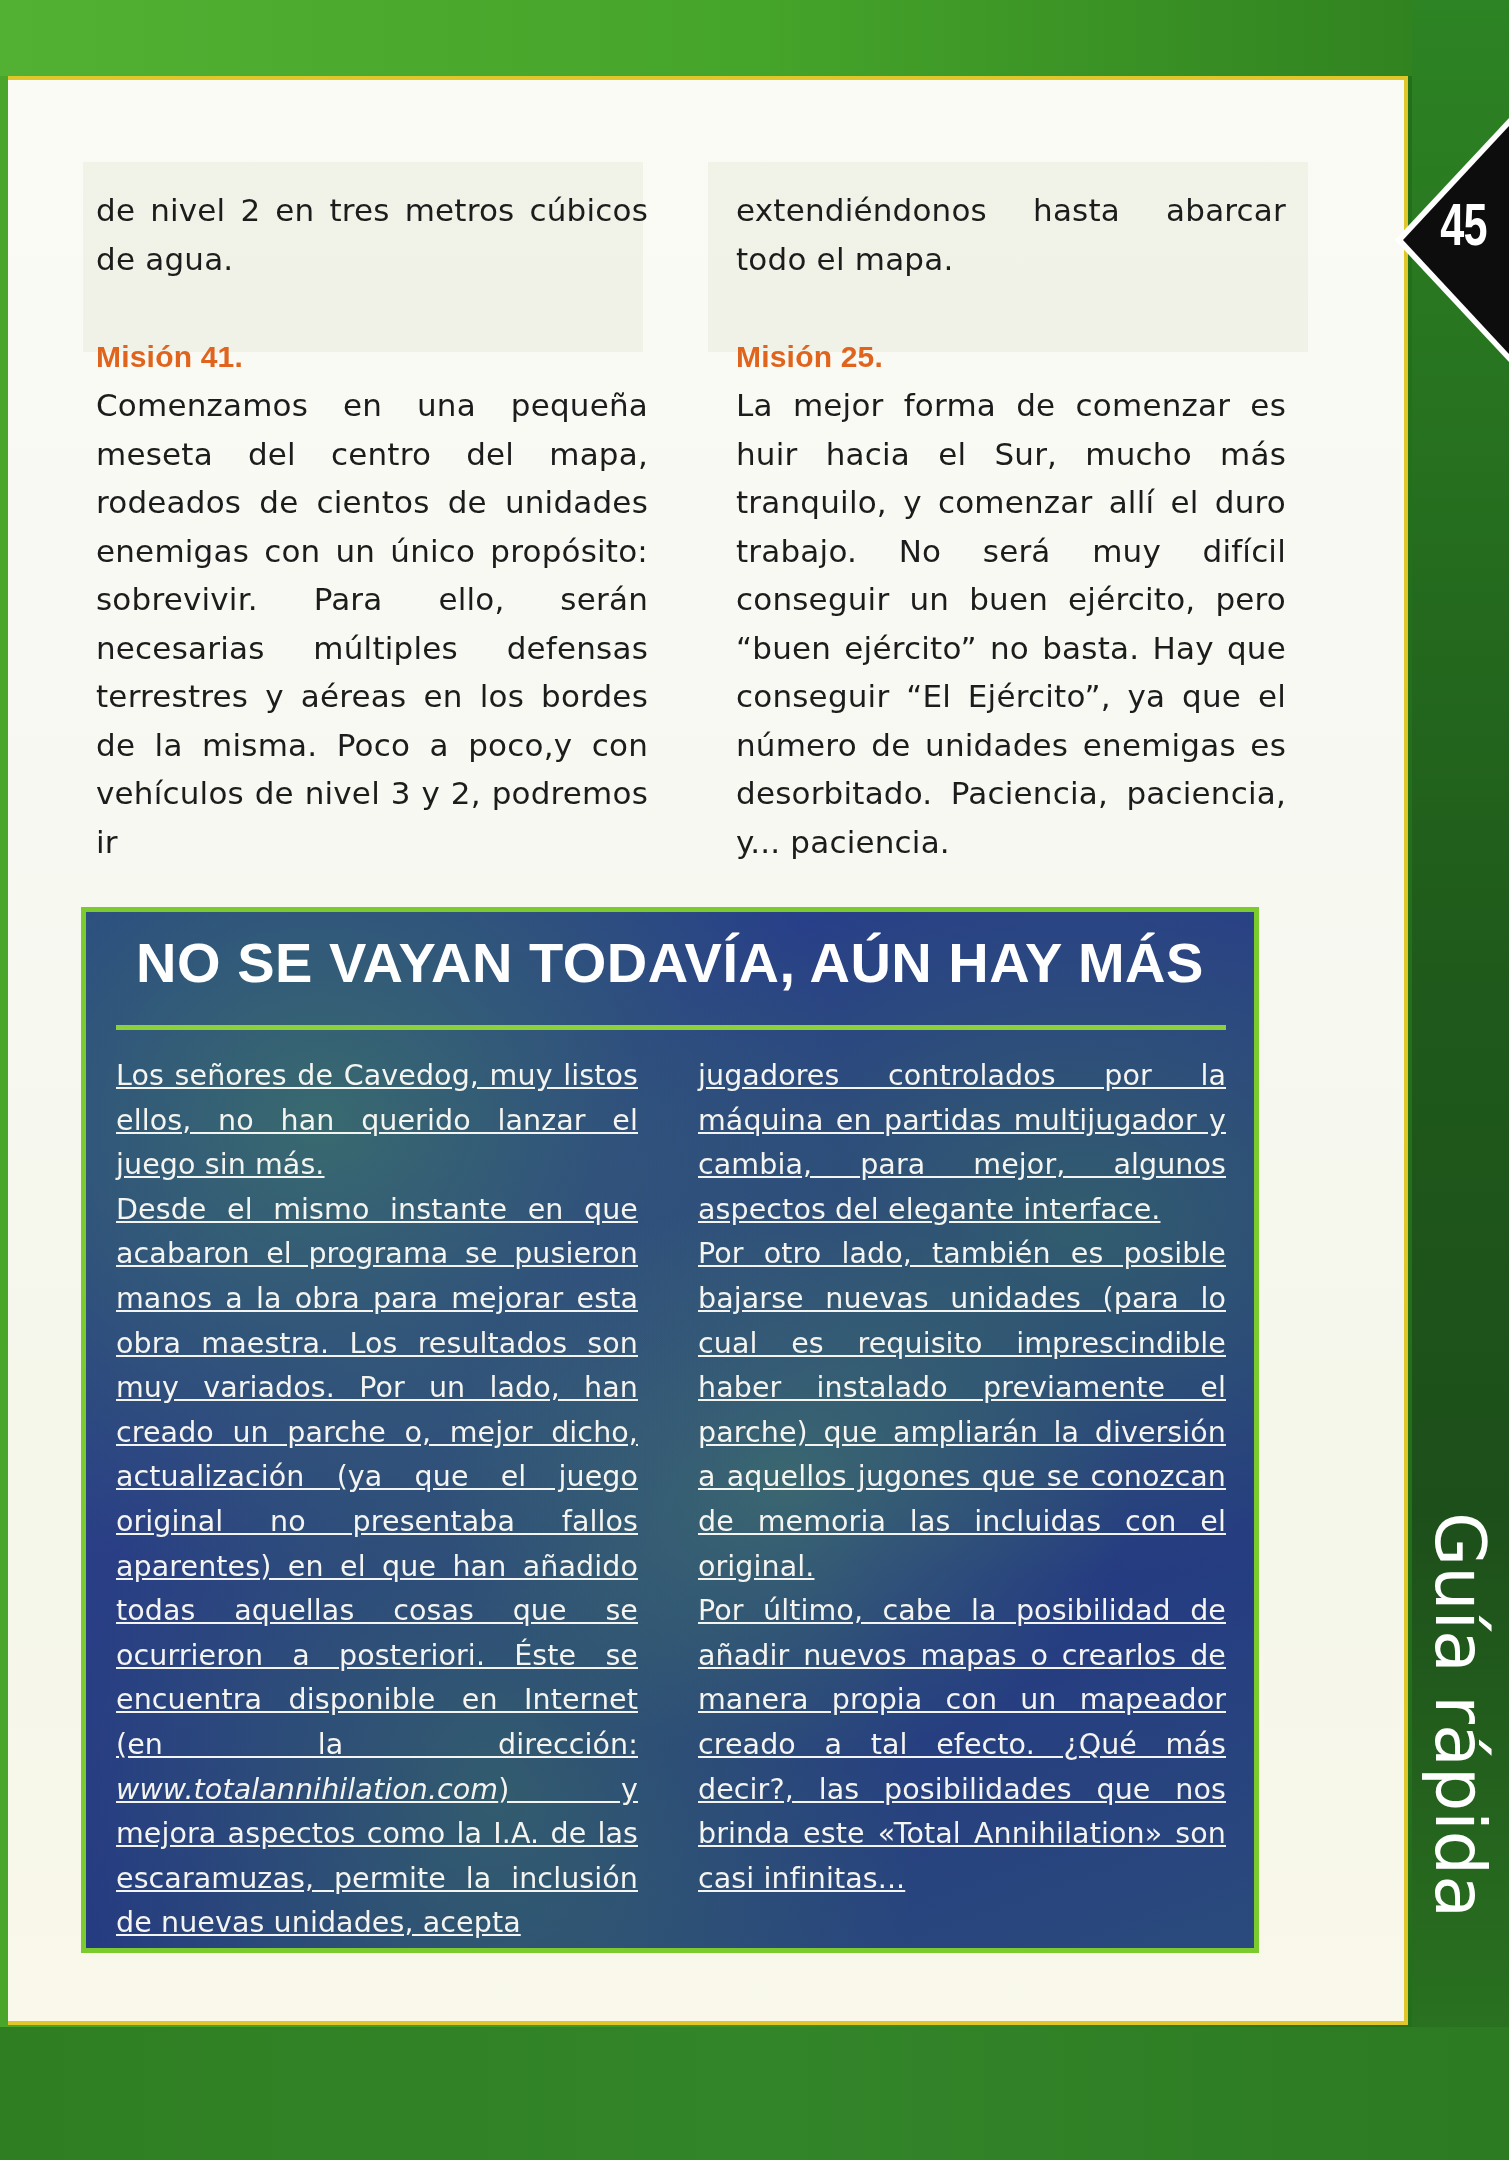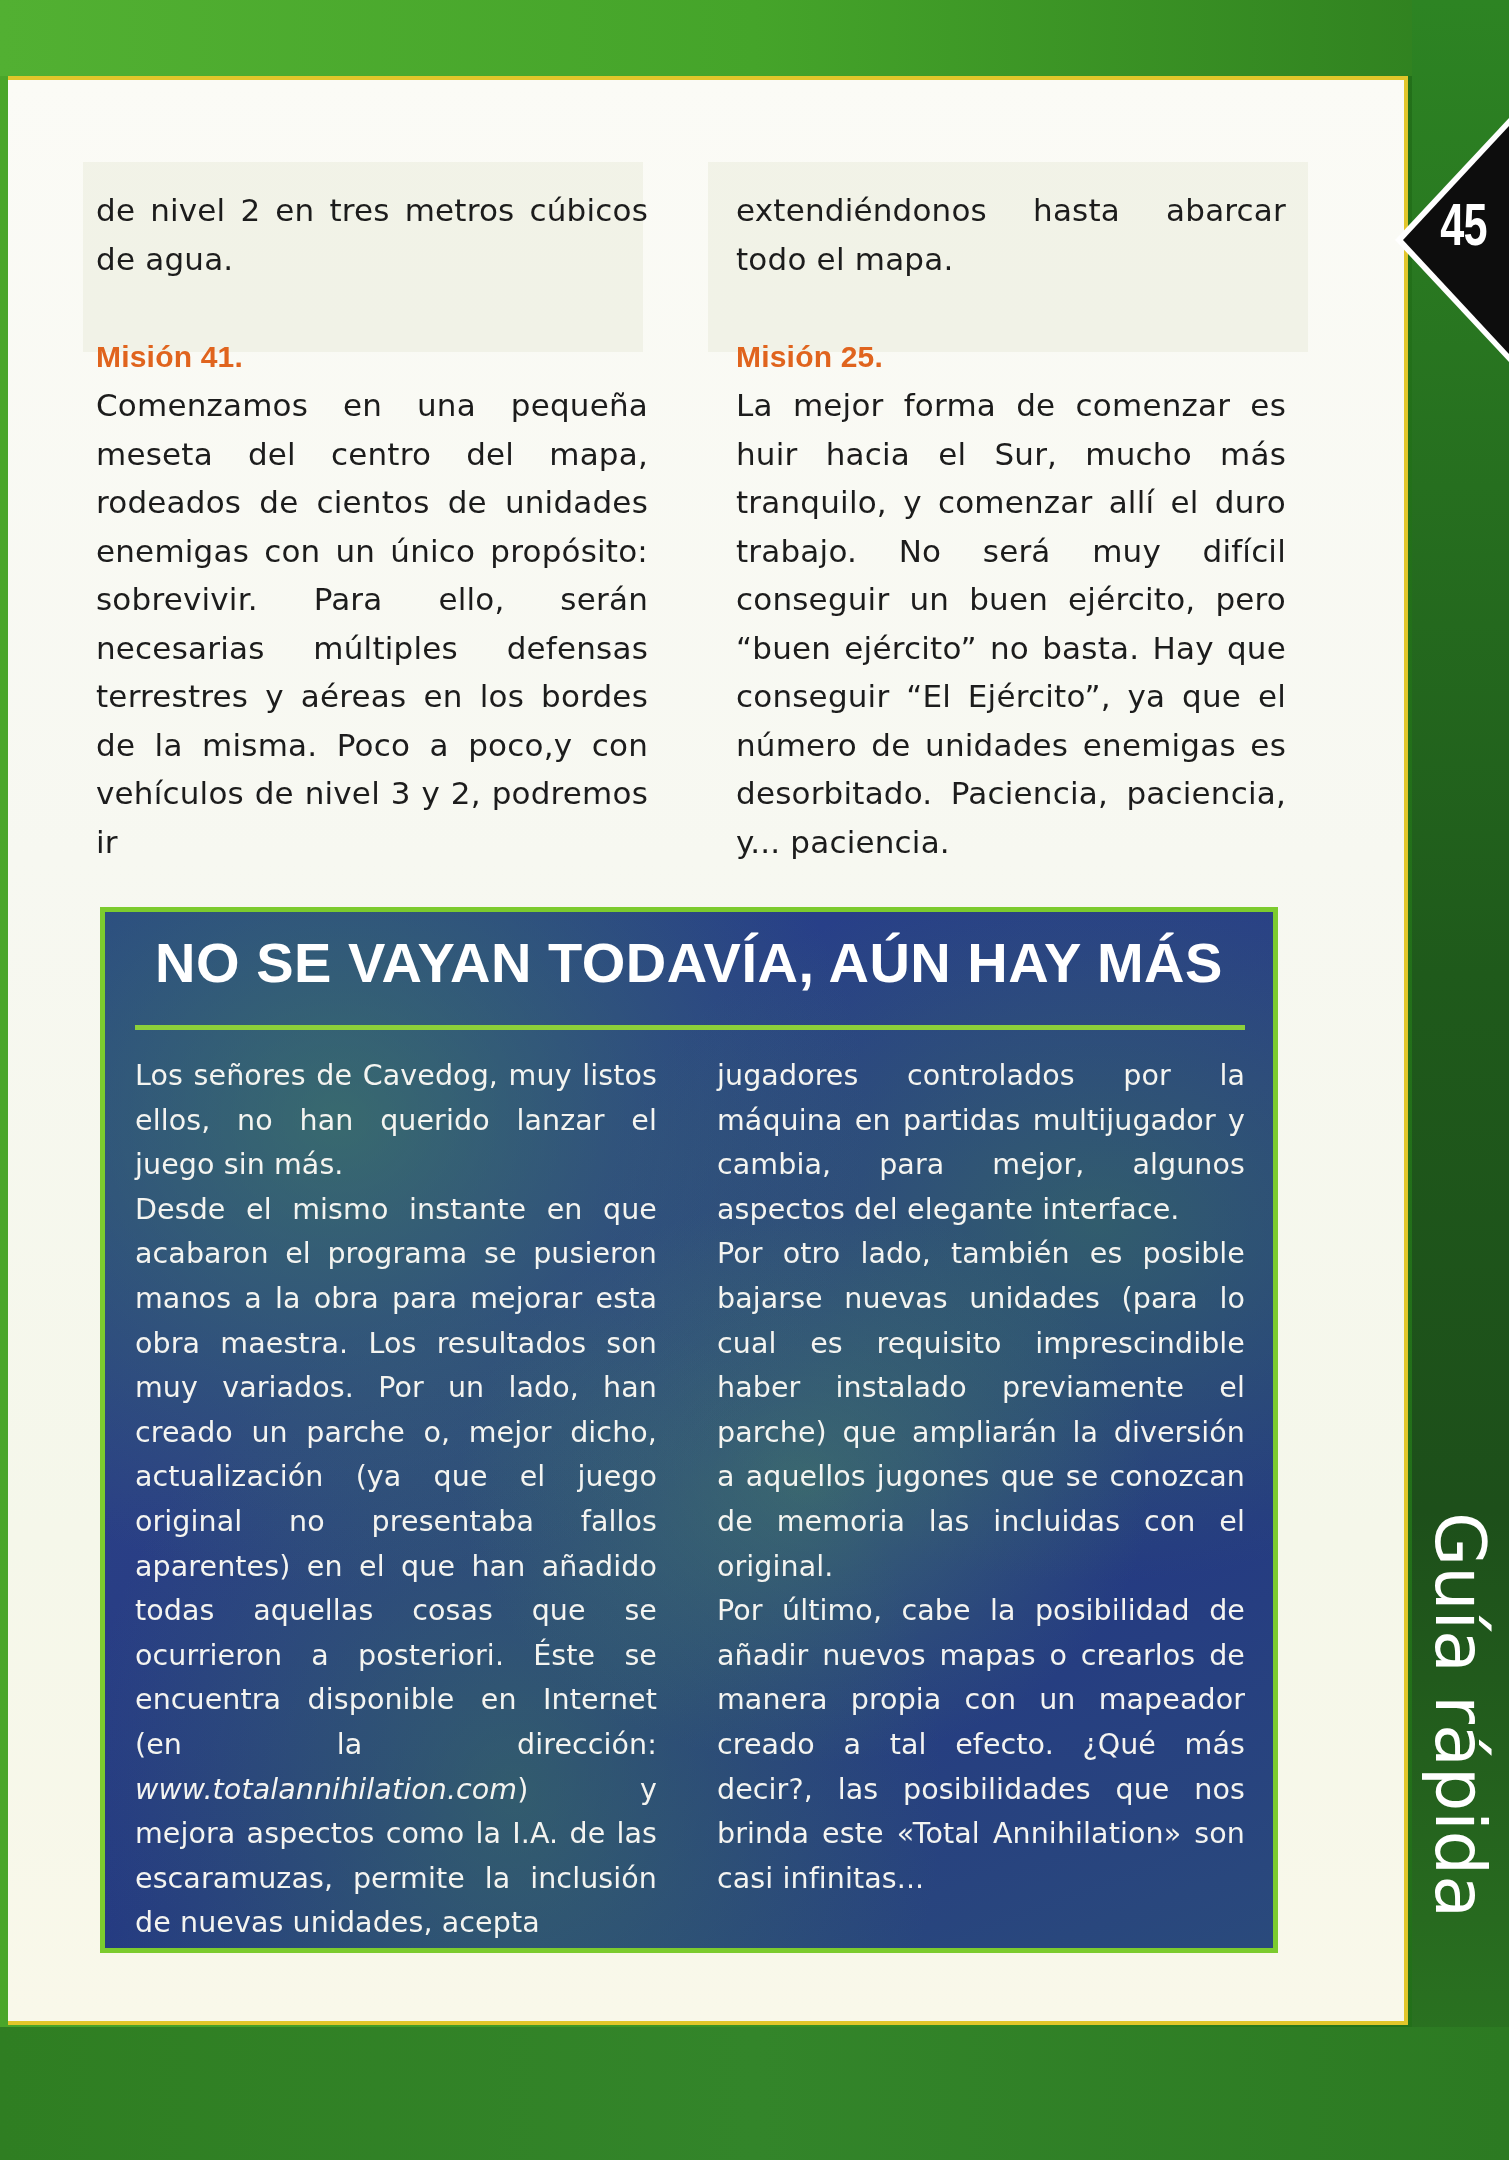--- a/index.html
+++ b/index.html
@@ -38,21 +38,21 @@
     }
     .col-left { left: 96px; }
     .col-right { left: 736px; width: 550px; }
     .col p { margin: 0; }
     .mission-title {
       color: #e0641e; font-weight: bold; font-size: 30px;
       margin-top: 50px !important; line-height: 48px;
       font-family: "Liberation Sans", sans-serif;
     }
     .blue-box {
-      position: absolute; left: 100px; top: 907px; width: 1178px; height: 1046px;
+      position: absolute; left: 81px; top: 907px; width: 1178px; height: 1046px;
       border: 5px solid #7ccb2e; box-sizing: border-box;
       background:
         radial-gradient(ellipse at 20% 20%, rgba(70,140,90,0.55) 0%, rgba(70,140,90,0) 40%),
         radial-gradient(ellipse at 60% 55%, rgba(80,150,90,0.45) 0%, rgba(80,150,90,0) 35%),
         radial-gradient(ellipse at 85% 30%, rgba(60,130,80,0.45) 0%, rgba(60,130,80,0) 35%),
         radial-gradient(ellipse at 35% 85%, rgba(70,140,80,0.4) 0%, rgba(70,140,80,0) 40%),
         linear-gradient(160deg, #26408a 0%, #2a3f86 40%, #253b82 70%, #2a4a7c 100%);
     }
     .box-title {
       position: absolute; left: 0; top: 18px; width: 100%;
@@ -62,20 +62,21 @@
     }
     .box-rule {
       position: absolute; left: 30px; top: 113px; width: 1110px; height: 5px;
       background: #8cd03a;
     }
     .box-col {
       position: absolute; top: 142px; width: 522px;
       color: #f4f4f0; font-size: 28.5px; line-height: 44.6px;
       text-align: justify; font-family: "DejaVu Sans", sans-serif;
       letter-spacing: 0.1px;
+      text-decoration: underline;
     }
     .box-col-left { left: 30px; }
     .box-col-right { left: 612px; width: 528px; }
     .box-col p { margin: 0; }
     .url { font-style: italic; }
     .page-badge {
       position: absolute; left: 1395px; top: 118px; width: 114px; height: 244px;
     }
     .page-num {
       position: absolute; left: 1438px; top: 190px; width: 71px;

